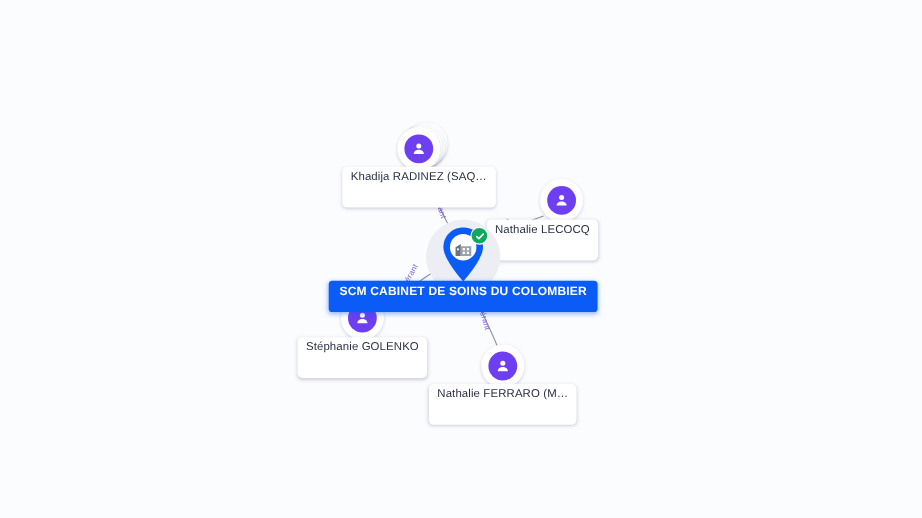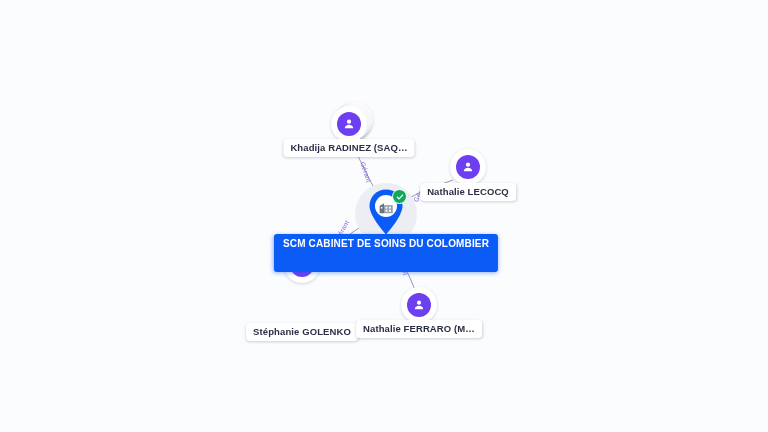--- a/index.html
+++ b/index.html
@@ -64,32 +64,31 @@
 
   
   .node-label {
     position: absolute;
     transform: translateX(-50%);
     white-space: nowrap;
     background: #ffffff;
     color: #2b2f45;
     font-size: 9.5px;
     letter-spacing: 0.1px;
-    padding: 3px 7px 4px 7px;
+    padding: 3px 7px 20px 7px;
     border-radius: 4px;
     box-shadow: 0 1px 3px rgba(40,50,90,0.22);
-    font-weight: bold;
   }
   .node-label.company {
     background: #0b5cf6;
     color: #ffffff;
     font-size: 10px;
     font-weight: 600;
     letter-spacing: 0.15px;
-    padding: 4px 9px 23px 9px;
+    padding: 4px 9px 11px 9px;
     border-radius: 3px;
     box-shadow: 0 1px 4px rgba(11,92,246,0.45);
   }
 
   
   .company-node {
     position: absolute;
     transform: translate(-50%, -50%);
     width: 62px;
     height: 62px;
@@ -187,35 +186,35 @@
       <div class="person-card front">
         <div class="person-disc">
           <svg width="14" height="14" viewBox="0 0 24 24" fill="#ffffff">
             <circle cx="12" cy="8" r="3.6"></circle>
             <path d="M4.8 19.4c0-3.8 3.3-6 7.2-6s7.2 2.2 7.2 6z"></path>
           </svg>
         </div>
       </div>
     </div>
   </div>
-  <div class="node-label" style="left:468px; top:183px;">Nathalie LECOCQ</div>
+  <div class="node-label" style="left:452px; top:183px;">Nathalie LECOCQ</div>
 
   <div class="node" style="left:302px; top:265px;">
     <div class="person-wrap">
       <div class="person-card front">
         <div class="person-disc">
           <svg width="14" height="14" viewBox="0 0 24 24" fill="#ffffff">
             <circle cx="12" cy="8" r="3.6"></circle>
             <path d="M4.8 19.4c0-3.8 3.3-6 7.2-6s7.2 2.2 7.2 6z"></path>
           </svg>
         </div>
       </div>
     </div>
   </div>
-  <div class="node-label" style="left:302px; top:281px;margin-top:42px;">Stéphanie GOLENKO</div>
+  <div class="node-label" style="left:302px; top:281px;">Stéphanie GOLENKO</div>
 
   <div class="node" style="left:419px; top:305px;">
     <div class="person-wrap">
       <div class="person-card front">
         <div class="person-disc">
           <svg width="14" height="14" viewBox="0 0 24 24" fill="#ffffff">
             <circle cx="12" cy="8" r="3.6"></circle>
             <path d="M4.8 19.4c0-3.8 3.3-6 7.2-6s7.2 2.2 7.2 6z"></path>
           </svg>
         </div>

